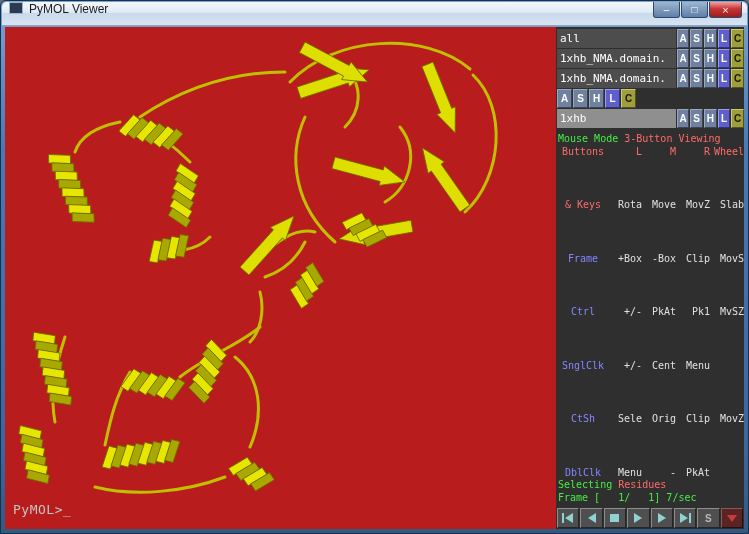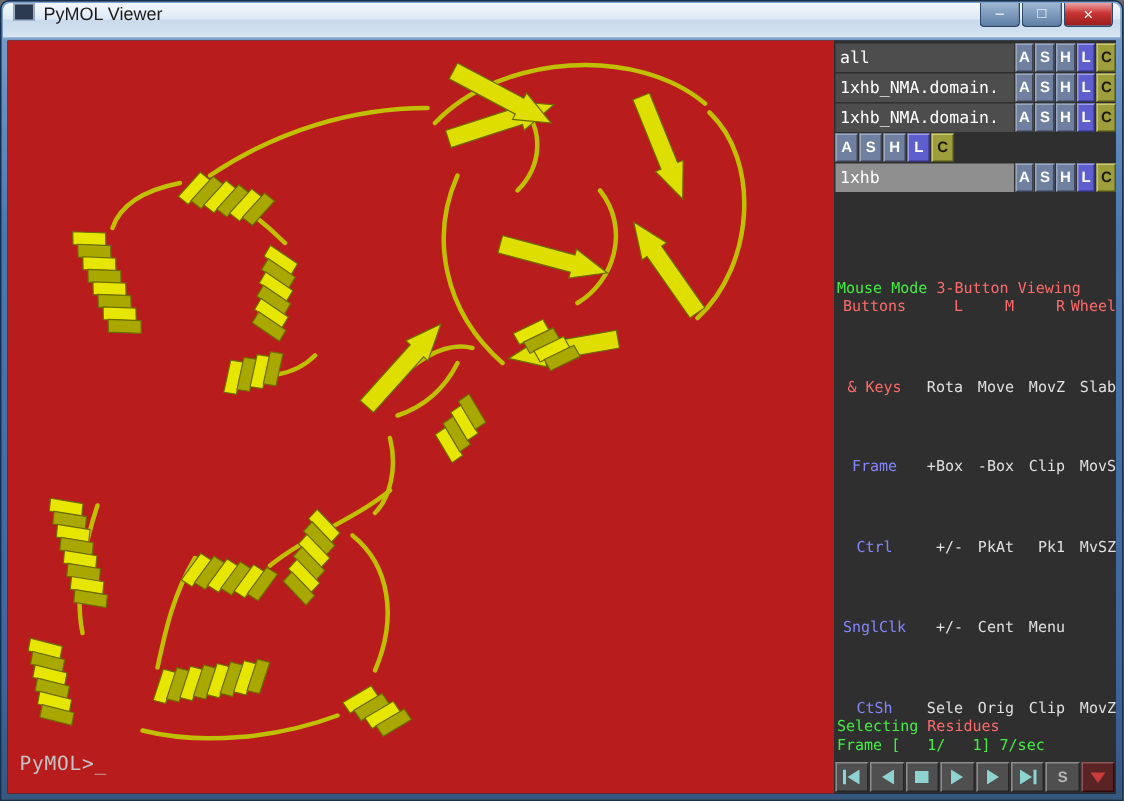--- a/index.html
+++ b/index.html
@@ -214,20 +214,21 @@
         <div class="mp-line"><span class="mp-key c-red">&amp; Keys</span><span class="mp-val c-white">Rota</span><span class="mp-val c-white">Move</span><span class="mp-val c-white">MovZ</span><span class="mp-val c-white">Slab</span></div>
 
         <div class="mp-line"><span class="mp-key c-blue">Frame</span><span class="mp-val c-white">+Box</span><span class="mp-val c-white">-Box</span><span class="mp-val c-white">Clip</span><span class="mp-val c-white">MovS</span></div>
 
         <div class="mp-line"><span class="mp-key c-blue">Ctrl</span><span class="mp-val c-white">+/-</span><span class="mp-val c-white">PkAt</span><span class="mp-val c-white">Pk1</span><span class="mp-val c-white">MvSZ</span></div>
 
         <div class="mp-line"><span class="mp-key c-blue">SnglClk</span><span class="mp-val c-white">+/-</span><span class="mp-val c-white">Cent</span><span class="mp-val c-white">Menu</span><span class="mp-val c-white"></span></div>
 
         <div class="mp-line"><span class="mp-key c-blue">CtSh</span><span class="mp-val c-white">Sele</span><span class="mp-val c-white">Orig</span><span class="mp-val c-white">Clip</span><span class="mp-val c-white">MovZ</span></div>
 
+        <div class="mp-line"><span class="mp-key c-blue">DblClk</span><span class="mp-val c-white">Menu</span><span class="mp-val c-white">-</span><span class="mp-val c-white">PkAt</span><span class="mp-val c-white"></span></div>
 
         <div class="mp-line"><span class="c-green">Selecting</span> <span class="c-red">Residues</span></div>
 
         <div class="mp-line c-green">Frame [   1/   1] 7/sec</div>
       </div>
 
       <div class="playback">
         <div class="pb-btn">
           <svg width="14" height="10">
               <rect class="pb-ico" x="1" y="0" width="2" height="10"></rect>

